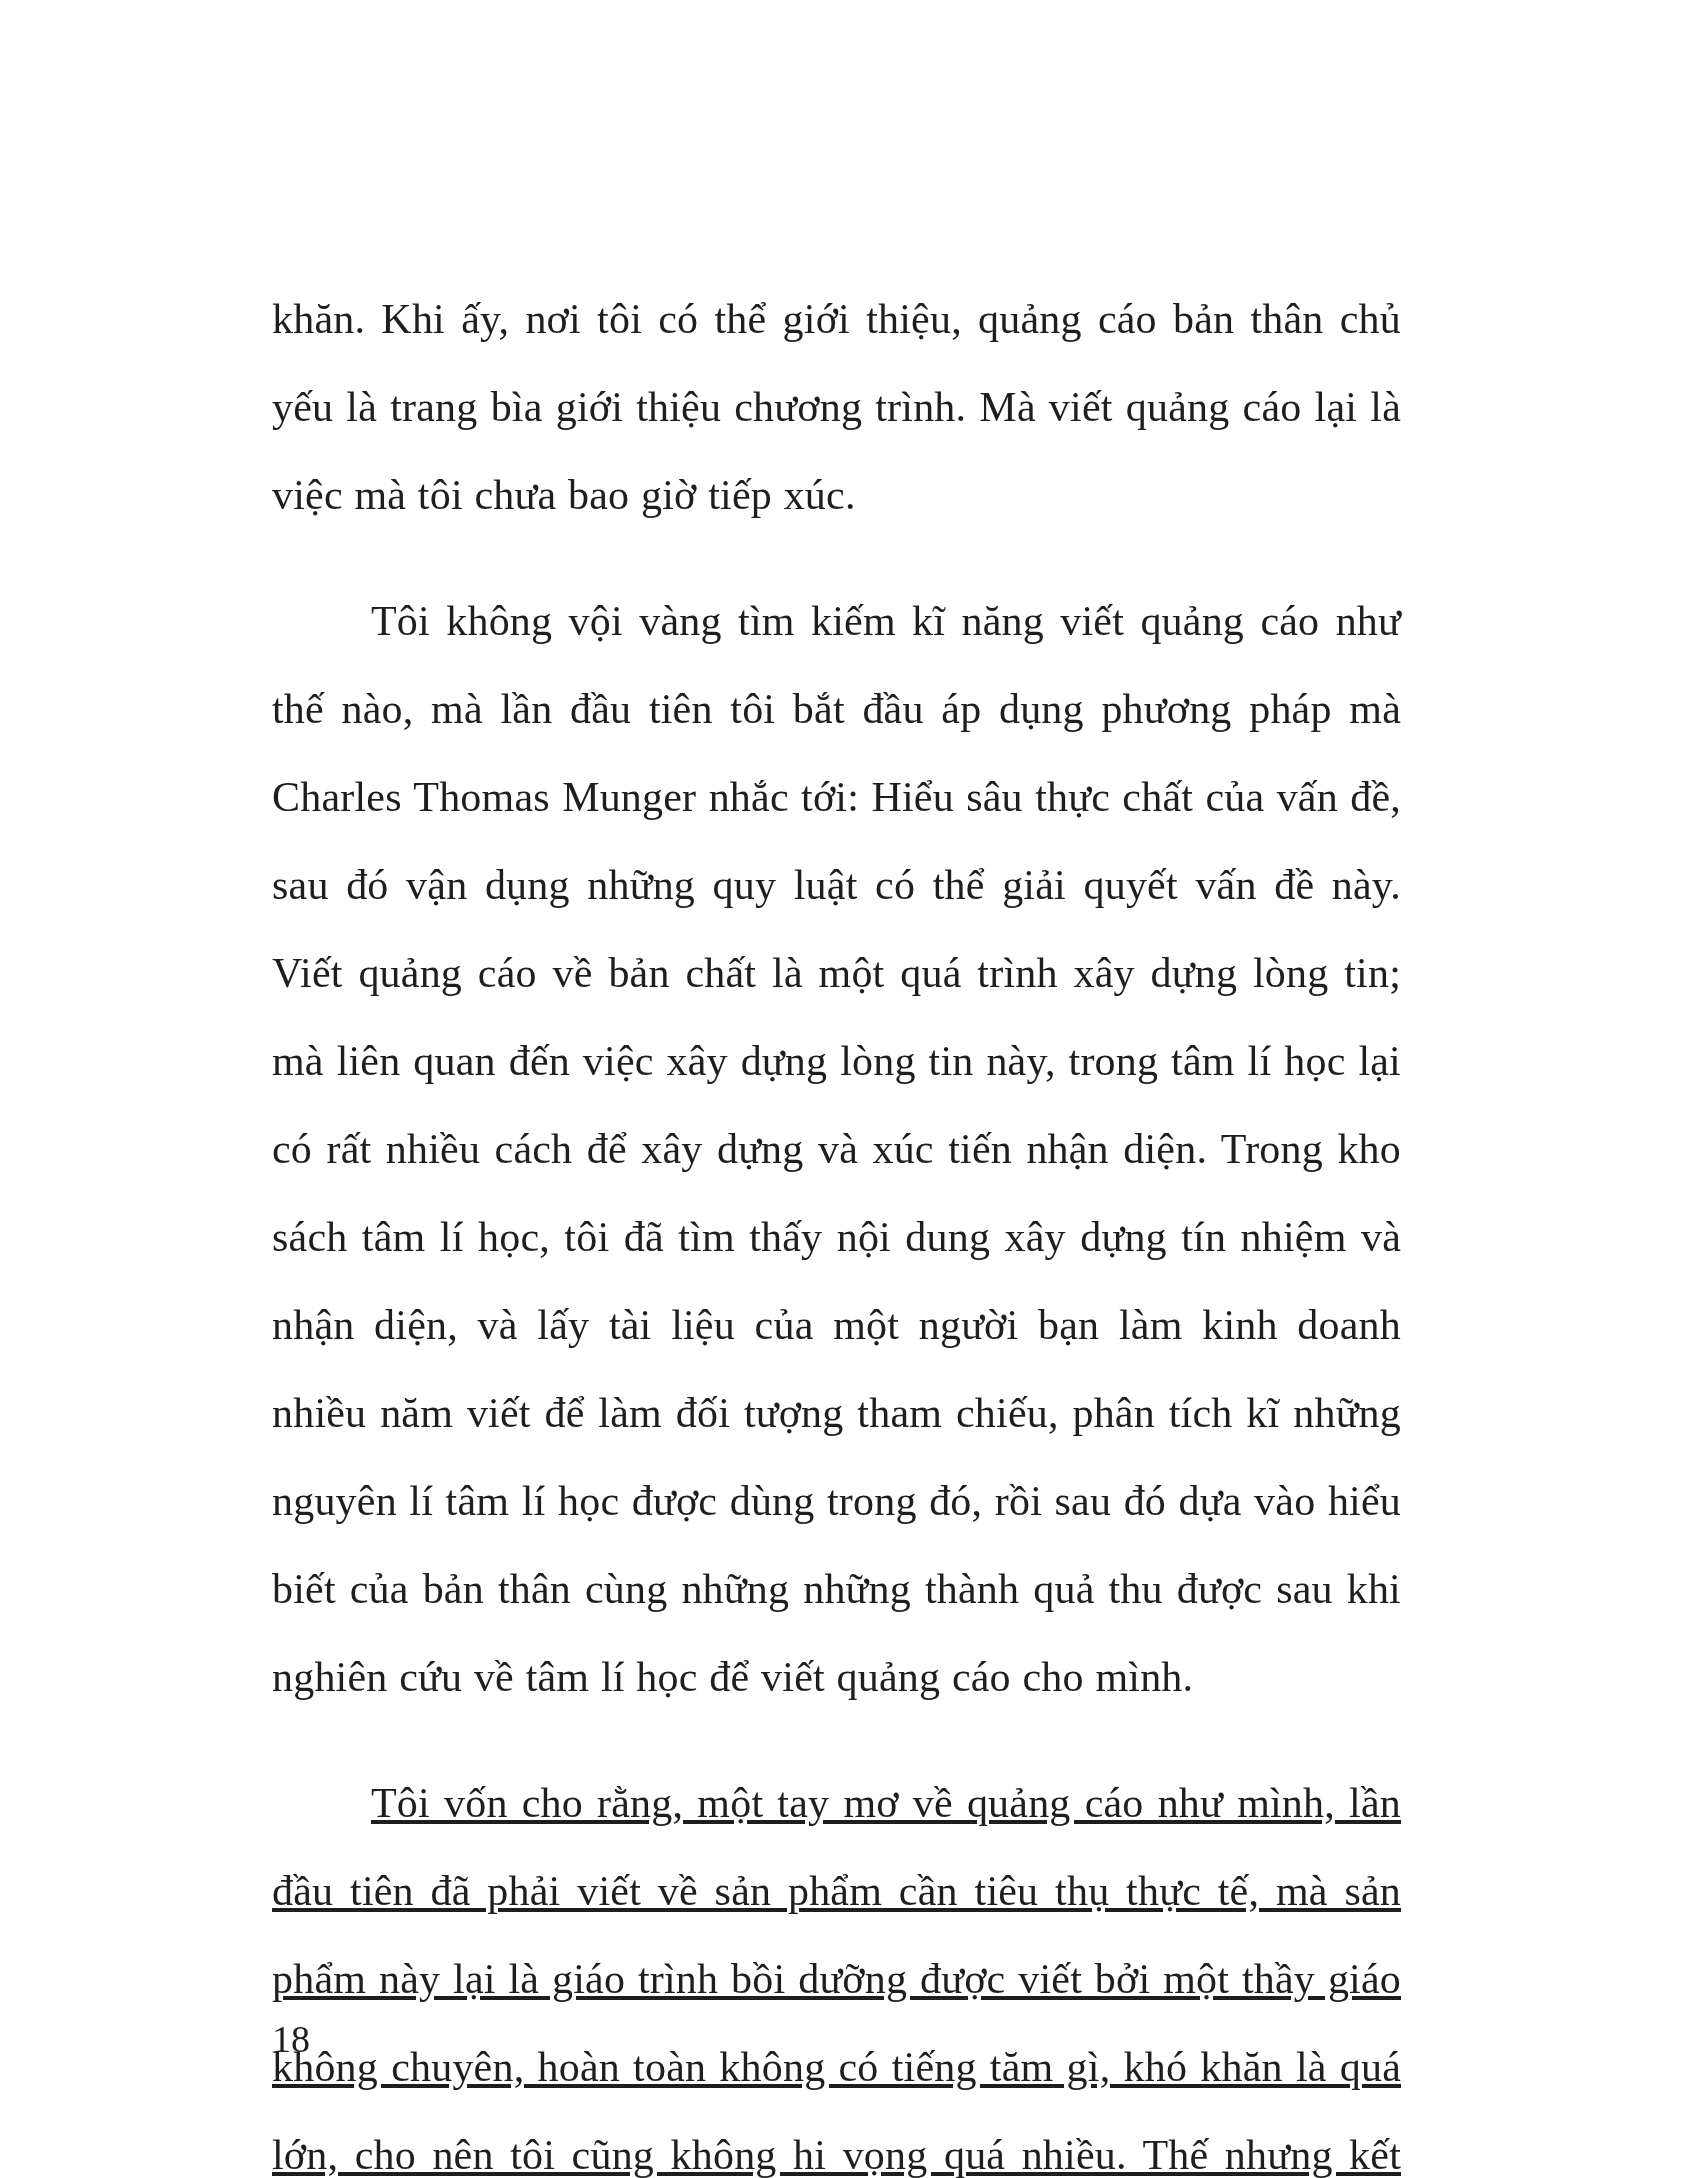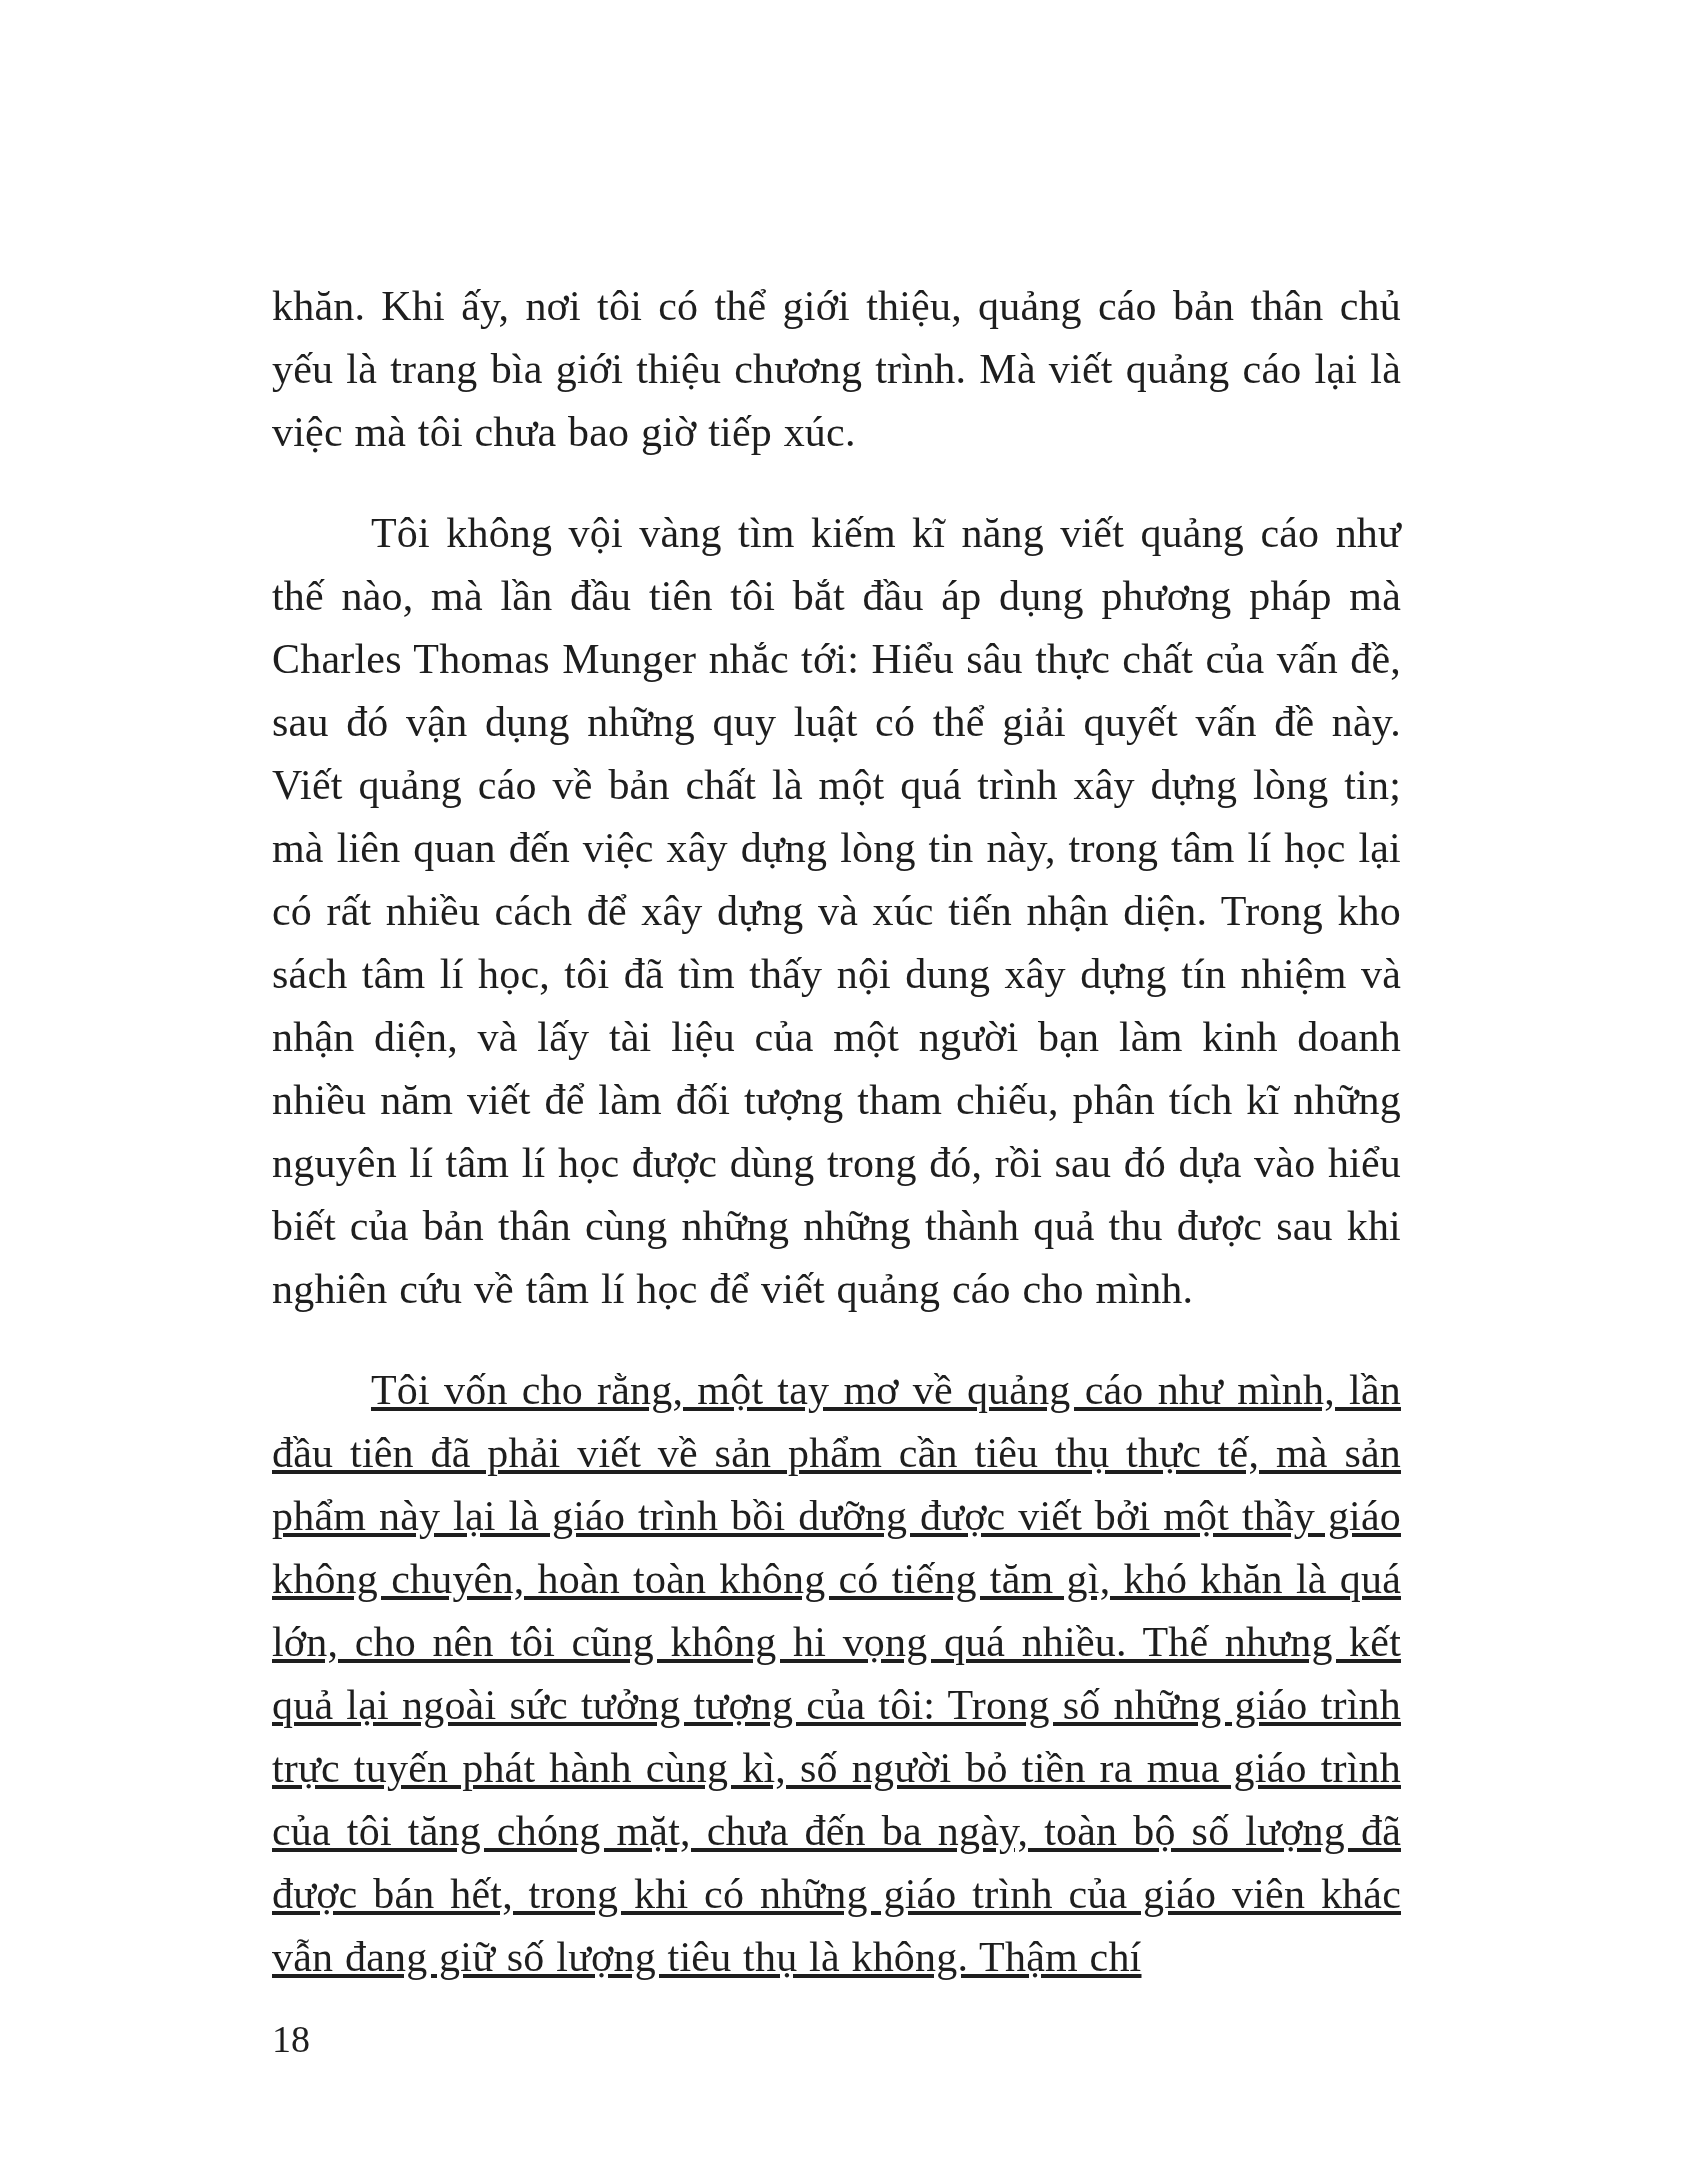--- a/index.html
+++ b/index.html
@@ -21,21 +21,21 @@
     background: #ffffff;
   }
   .text-block {
     position: absolute;
     left: 272px;
     top: 275px;
     width: 1129px;
   }
   .para {
     font-size: 42px;
-    line-height: 63px;
+    line-height: 88px;
     text-align: justify;
     text-justify: inter-word;
     margin: 0 0 38px 0;
     letter-spacing: 0.2px;
     word-spacing: 1px;
   }
   .para.indented {
     text-indent: 99px;
     margin-top: 12px;
   }

